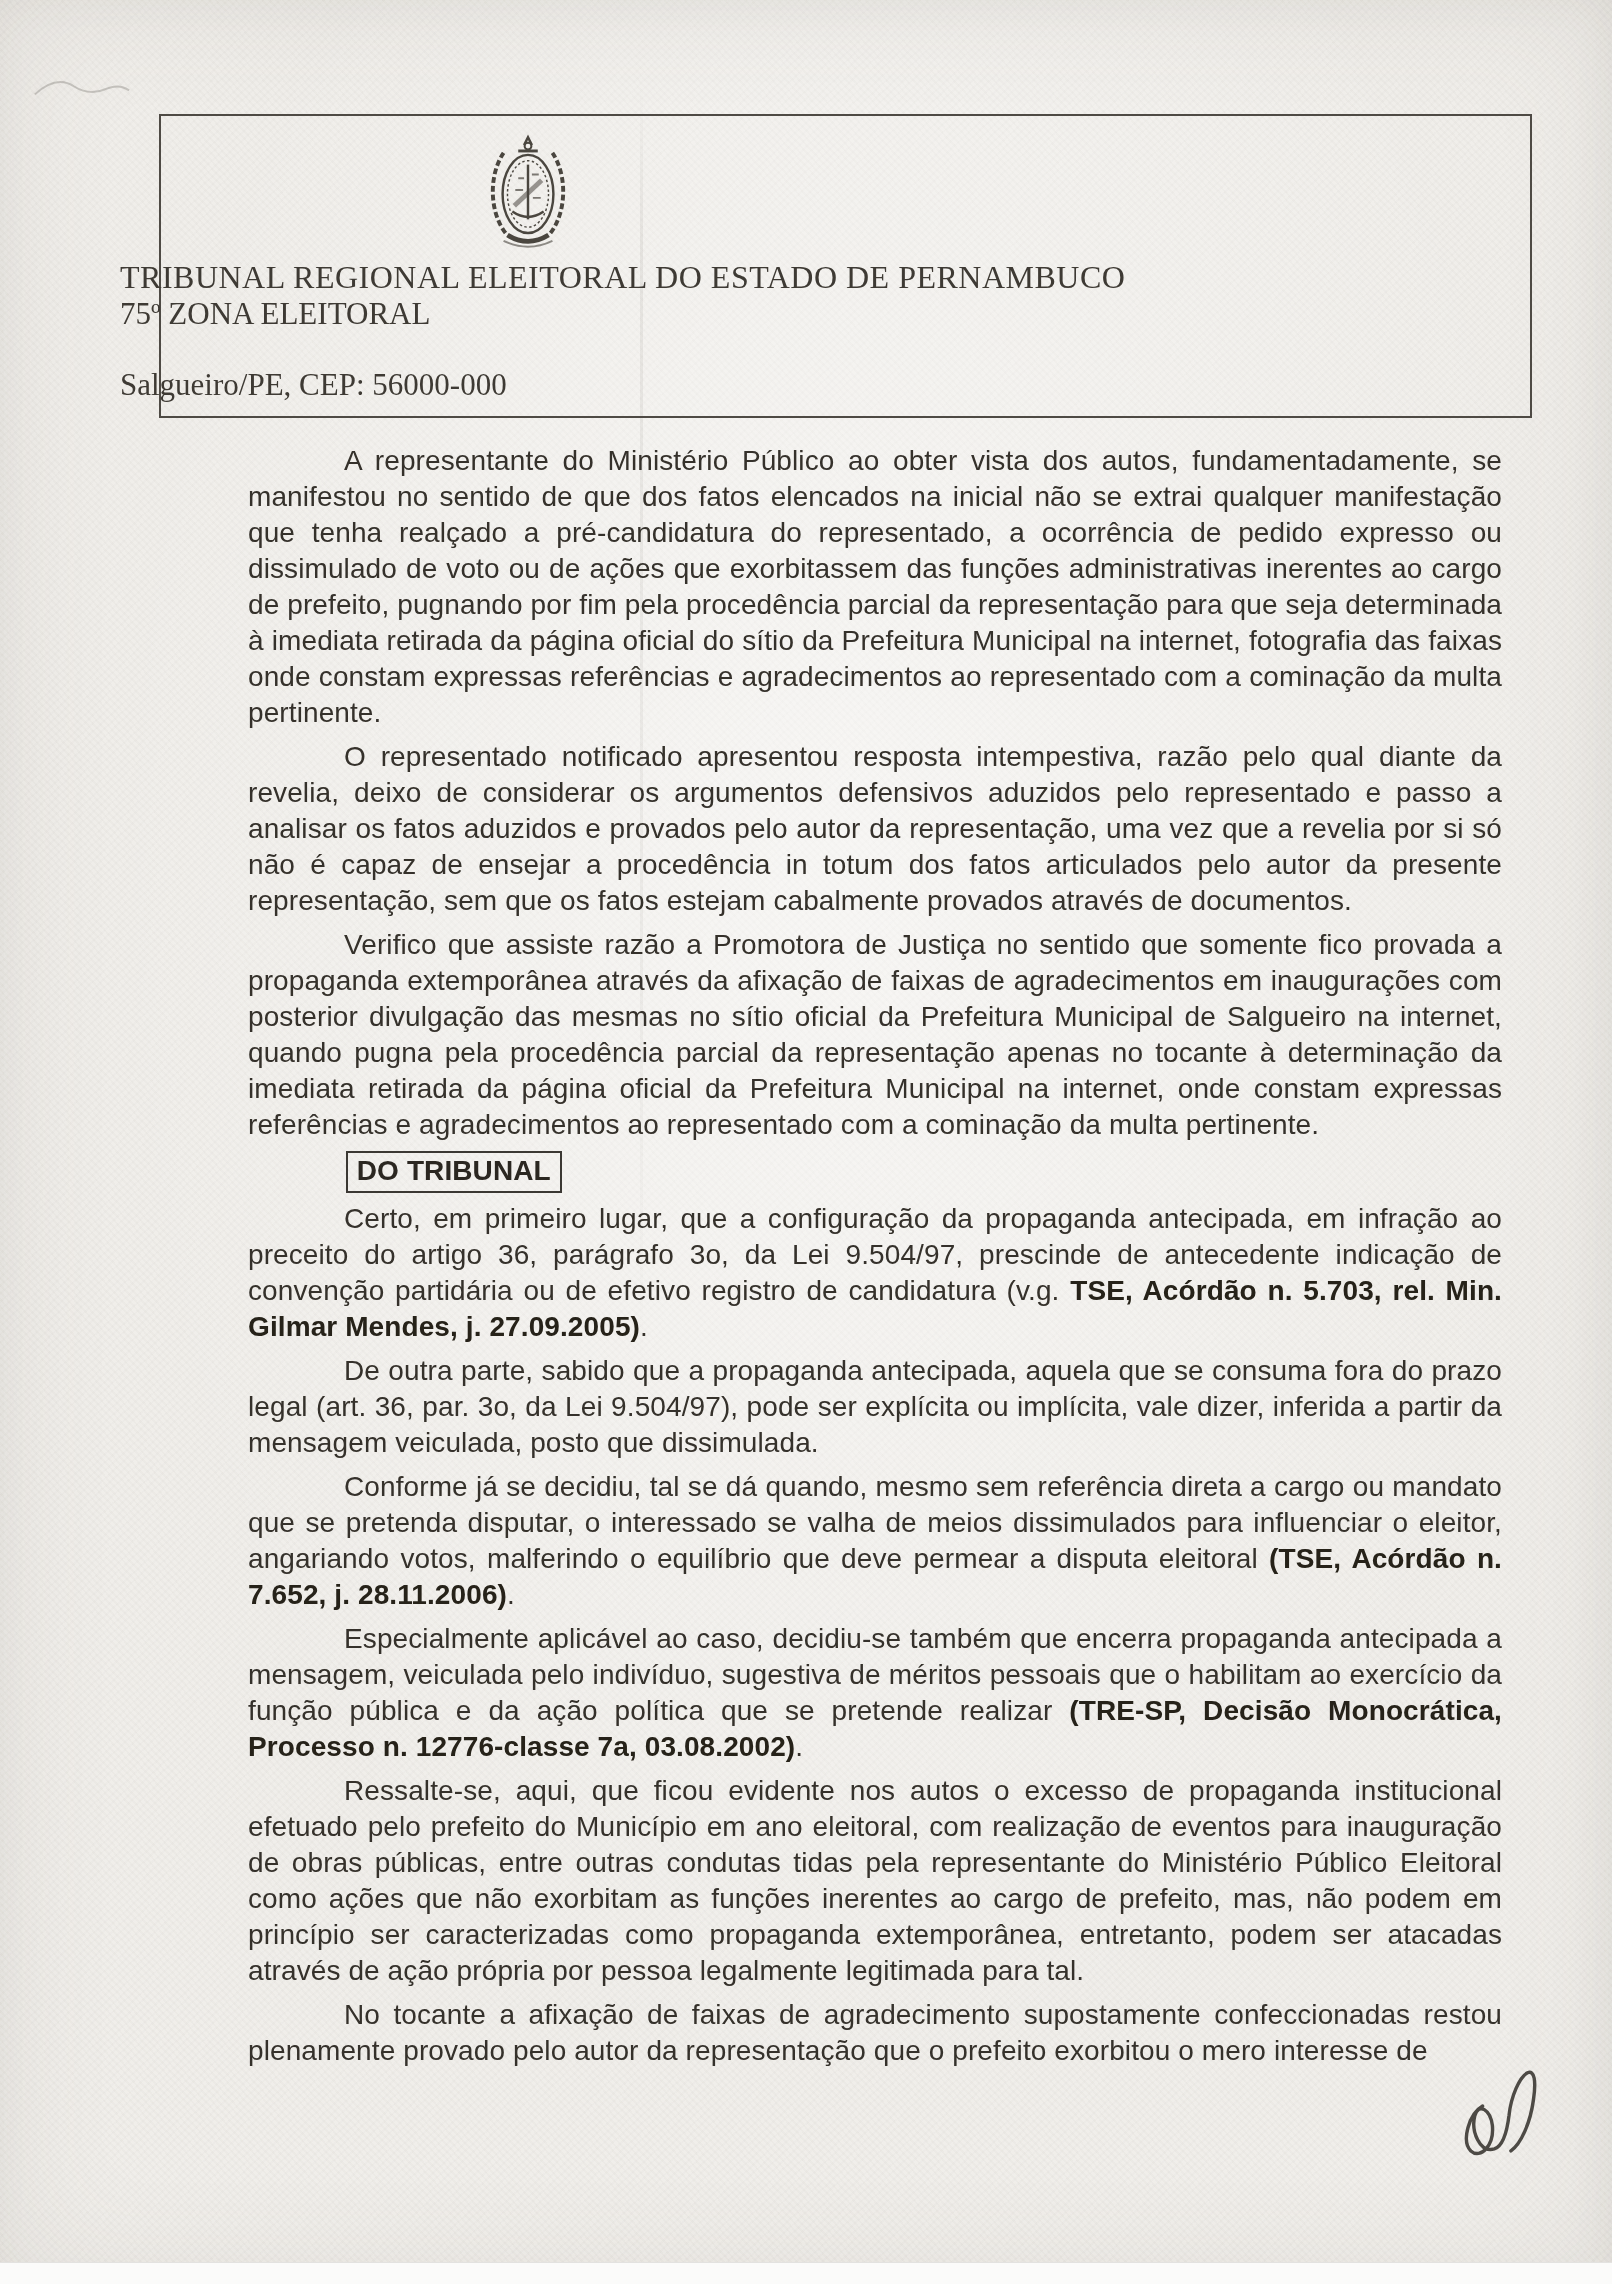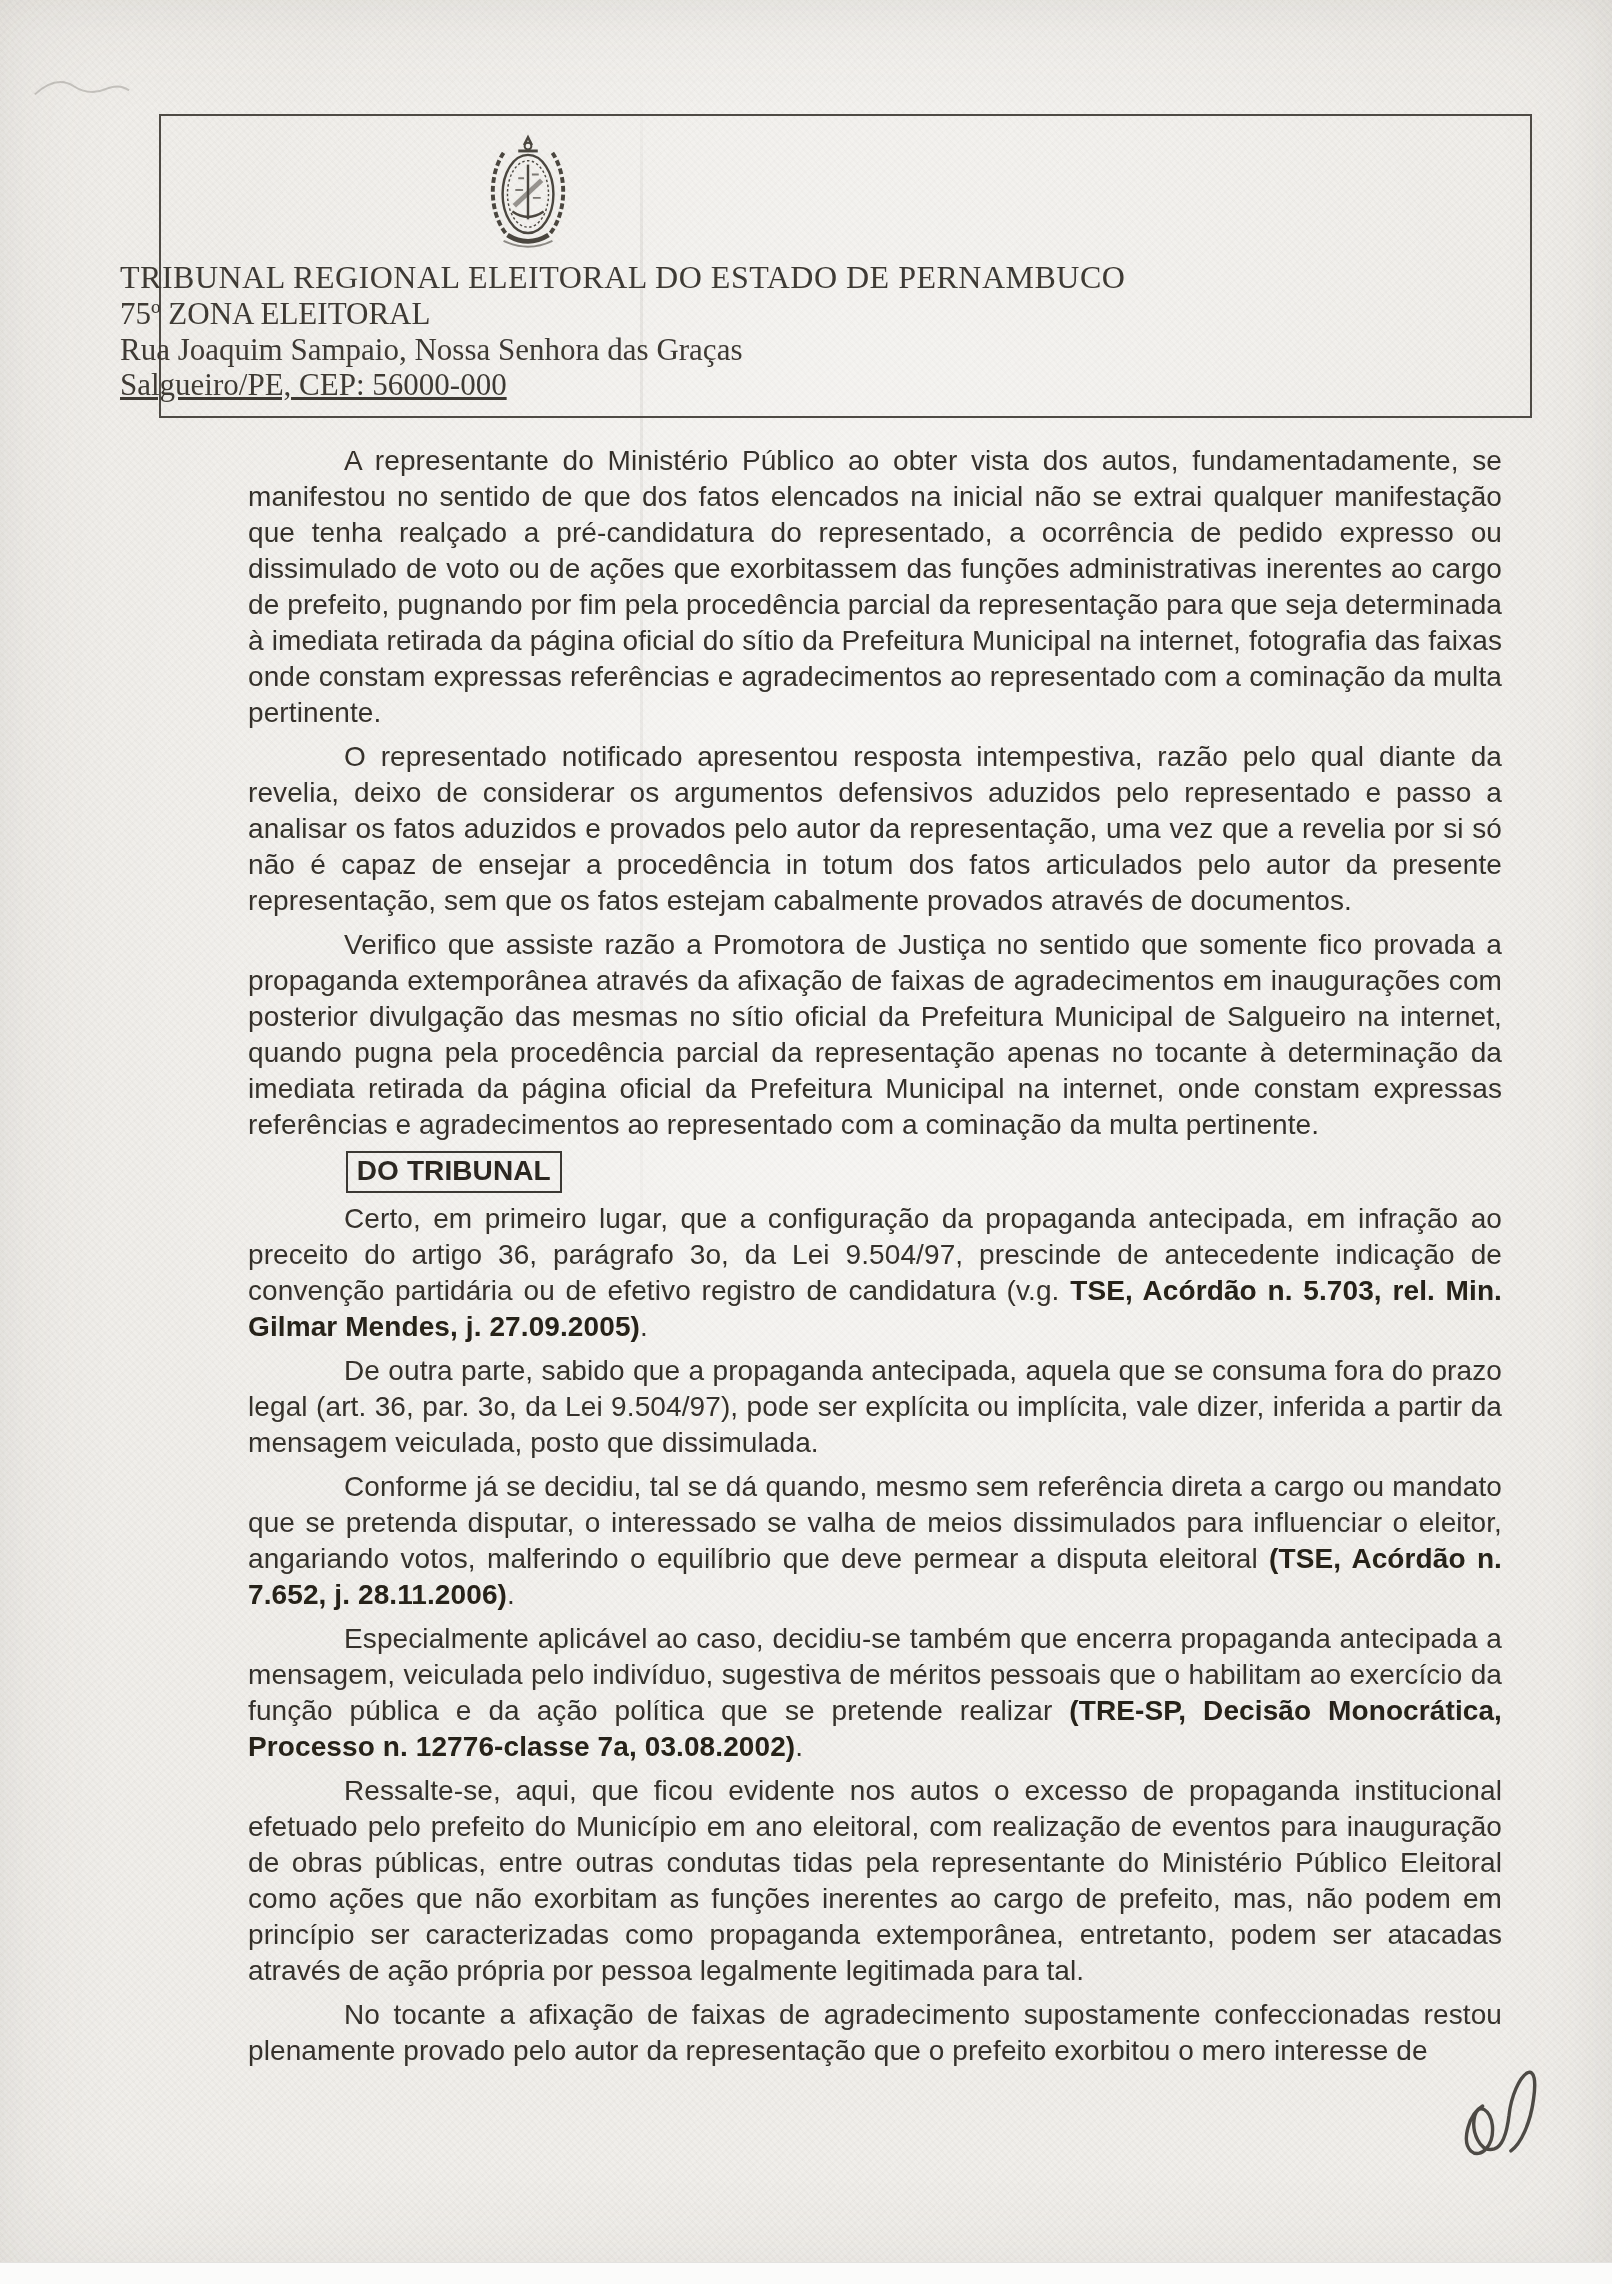--- a/index.html
+++ b/index.html
@@ -38,21 +38,21 @@
     transform: translateX(-41px);
     font-family: "Liberation Serif", serif;
     color: #3e3a34;
   }
   .seal {
     position: absolute; left: 365px; top: 14.7px; width: 86px; height: 122px;
   }
   .h-line1 { position: absolute; top: 143px; width: 100%; font-size: 32px; letter-spacing: 0.5px; white-space: nowrap; }
   .h-line2 { position: absolute; top: 180px; width: 100%; font-size: 31px; }
   .h-line3 { position: absolute; top: 216px; width: 100%; font-size: 31px; }
-  .h-line4 { position: absolute; top: 251px; width: 100%; font-size: 31px; text-decoration: underline; }
+  .h-line4 { position: absolute; top: 251px; width: 100%; font-size: 31px; }
   
   .doc-body {
     position: absolute; left: 240px; top: 435px; width: 1270px;
     font-size: 28px; line-height: 36px;
     text-align: justify;
     color: #35312b;
     letter-spacing: 0.1px;
   }
   .doc-body p { margin: 8px; text-indent: 96px; }
   .doc-body p b { color: #262219; }
@@ -97,21 +97,20 @@
           <line x1="44" y1="34" x2="44" y2="90" stroke-width="2.5"></line>
           <path d="M30,76 L58,50" stroke-width="5" opacity="0.55"></path>
           <path d="M28,82 q16,11 32,0" stroke-width="2.5"></path>
           <path d="M31,60 h8 M49,68 h8 M34,48 h6 M48,44 h7" stroke-width="2" opacity="0.7"></path>
           <path d="M23,106 q21,13 42,0" stroke-width="5"></path>
           <path d="M19,112 q25,12 50,0" stroke-width="2" opacity="0.6"></path>
         </g>
       </svg>
       <div class="h-line1">TRIBUNAL REGIONAL ELEITORAL DO ESTADO DE PERNAMBUCO</div>
       <div class="h-line2">75º ZONA ELEITORAL</div>
-      <div class="h-line3">Rua Joaquim Sampaio, Nossa Senhora das Graças</div>
       <div class="h-line4">Salgueiro/PE, CEP: 56000-000</div>
     </div>
   </div>
 
   <div class="doc-body" id="doc-body">
       <p><span>A representante do Ministério Público ao obter vista dos autos, fundamentadamente, se manifestou no sentido de que dos fatos elencados na inicial não se extrai qualquer manifestação que tenha realçado a pré-candidatura do representado, a ocorrência de pedido expresso ou dissimulado de voto ou de ações que exorbitassem das funções administrativas inerentes ao cargo de prefeito, pugnando por fim pela procedência parcial da representação para que seja determinada à imediata retirada da página oficial do sítio da Prefeitura Municipal na internet, fotografia das faixas onde constam expressas referências e agradecimentos ao representado com a cominação da multa pertinente.</span></p>
       <p><span>O representado notificado apresentou resposta intempestiva, razão pelo qual diante da revelia, deixo de considerar os argumentos defensivos aduzidos pelo representado e passo a analisar os fatos aduzidos e provados pelo autor da representação, uma vez que a revelia por si só não é capaz de ensejar a procedência in totum dos fatos articulados pelo autor da presente representação, sem que os fatos estejam cabalmente provados através de documentos.</span></p>
       <p><span>Verifico que assiste razão a Promotora de Justiça no sentido que somente fico provada a propaganda extemporânea através da afixação de faixas de agradecimentos em inaugurações com posterior divulgação das mesmas no sítio oficial da Prefeitura Municipal de Salgueiro na internet, quando pugna pela procedência parcial da representação apenas no tocante à determinação da imediata retirada da página oficial da Prefeitura Municipal na internet, onde constam expressas referências e agradecimentos ao representado com a cominação da multa pertinente.</span></p>
       <div class="heading-row"><span class="boxed-heading">DO TRIBUNAL</span></div>
       <p><span>Certo, em primeiro lugar, que a configuração da propaganda antecipada, em infração ao preceito do artigo 36, parágrafo 3o, da Lei 9.504/97, prescinde de antecedente indicação de convenção partidária ou de efetivo registro de candidatura (v.g. </span><b>TSE, Acórdão n. 5.703, rel. Min. Gilmar Mendes, j. 27.09.2005)</b><span>.</span></p>

